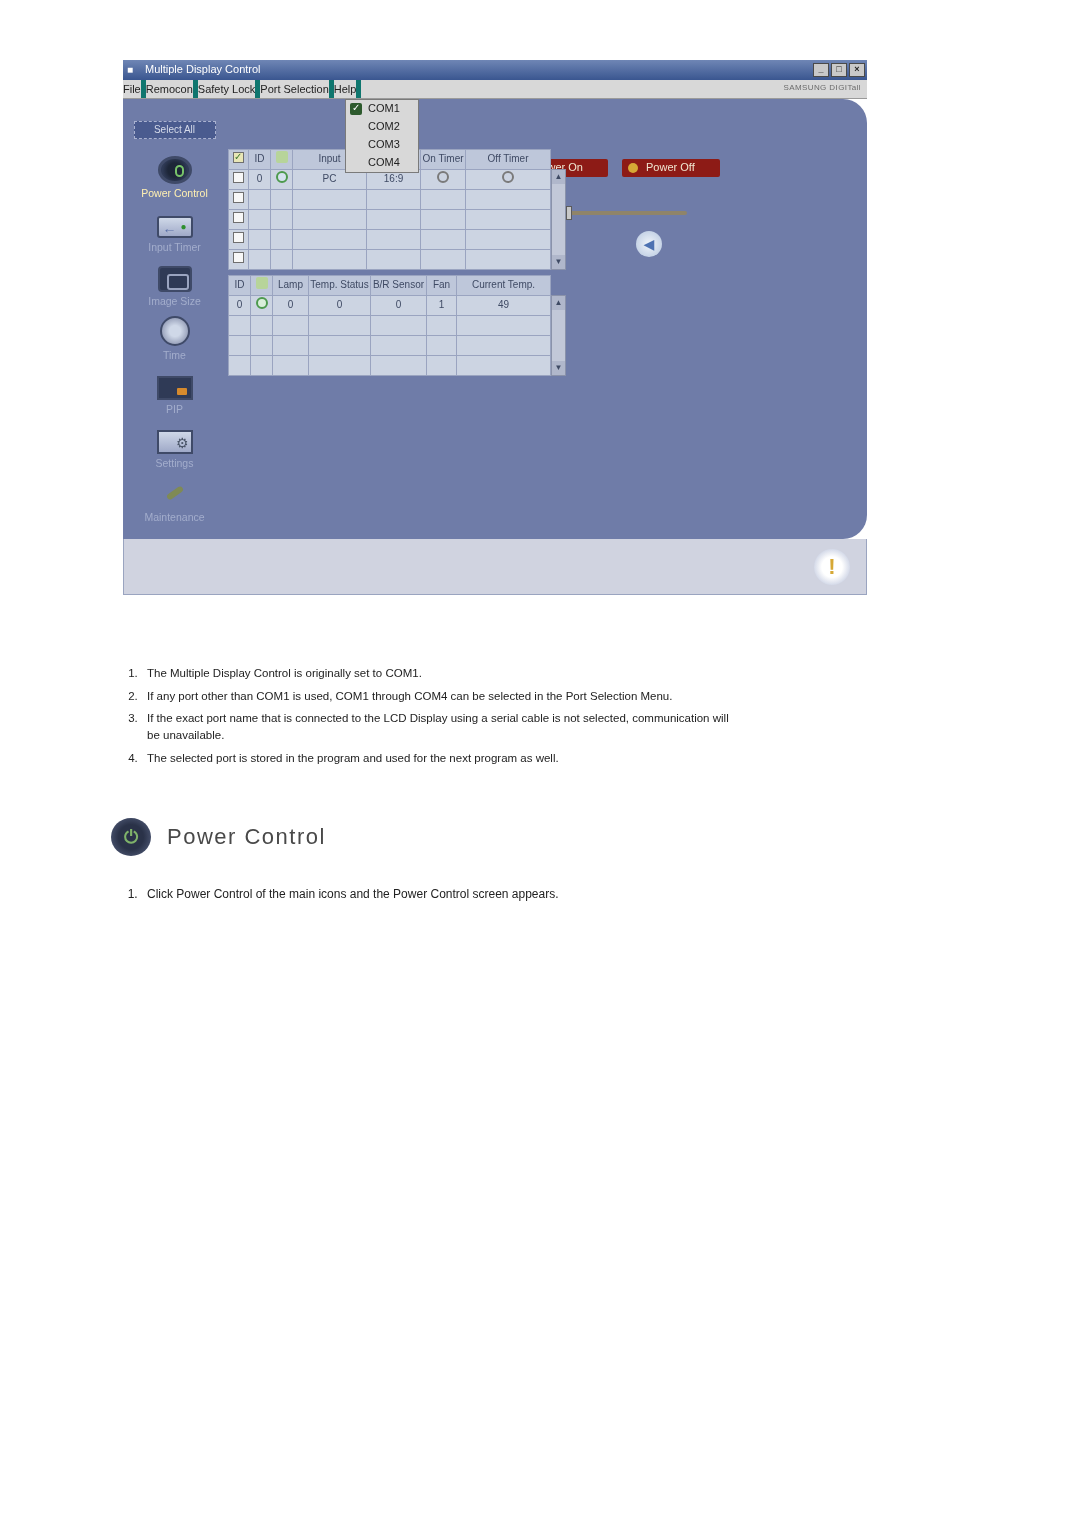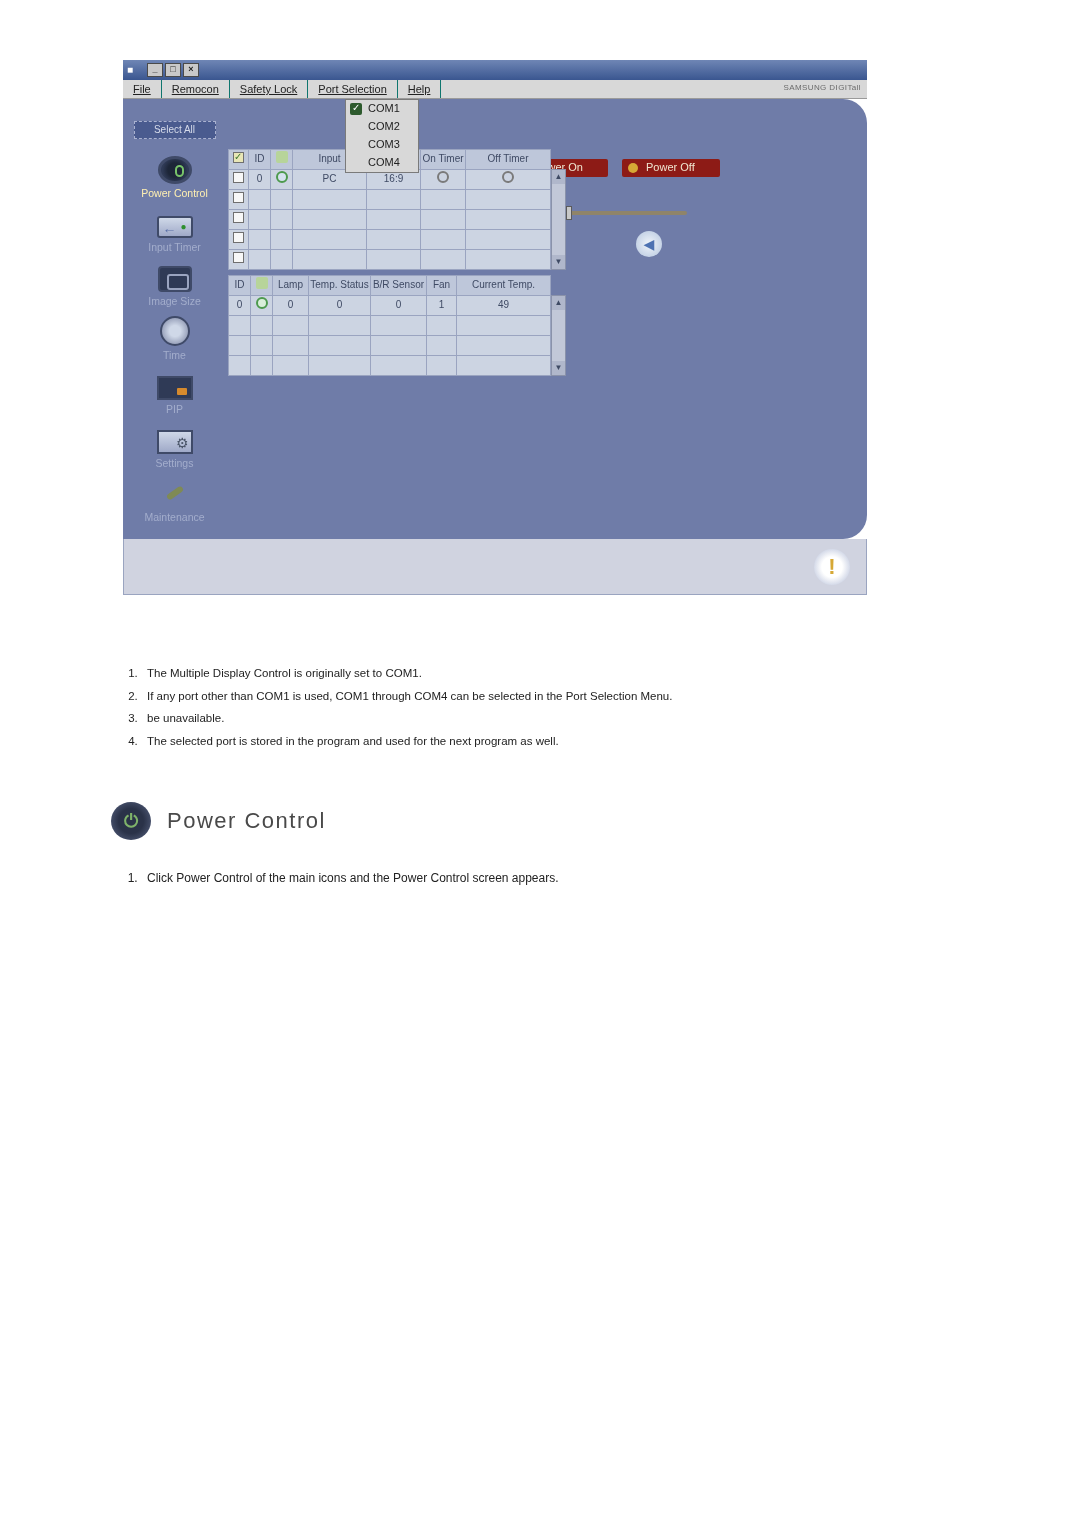--- a/index.html
+++ b/index.html
@@ -5,21 +5,21 @@
   * { box-sizing: border-box; margin: 0; padding: 0; }
   body { font-family: Verdana, Arial, sans-serif; background: #fff; width: 1080px; padding: 0; font-size: 11.5px; color: #222; line-height: 1.45; }
   .page { padding: 60px 40px 40px 105px; width: 1080px; }
   
   .app-wrap { width: 744px; margin-left: 18px; }
   .titlebar { height: 20px; background: linear-gradient(#6f86b5, #3a5690); display: flex; align-items: center; padding: 0 2px; }
   .titlebar .wicon { width: 14px; height: 14px; margin: 0 4px 0 2px; font-size: 10px; color:#fff;}
   .titlebar .wtitle { color:#fff; font-size:11px; flex:1; }
   .titlebar .wc { width:16px;height:14px;background:#c9c9c9;border:1px solid #4a4a4a;margin-left:2px;display:flex;align-items:center;justify-content:center;font-size:9px;font-weight:bold;color:#222;}
   .menubar { height:19px; background:#d8d8d8;border-bottom:1px solid #9a9a9a;display:flex;font-size:11px; position:relative;}
-  .menubar .mitem { padding:2px 10px; border-right:1px solid #0f766e; cursor:default;text-decoration:underline;}
+  .menubar .mitem { padding:2px 0; border-right:5px solid #0f766e; cursor:default;}
   .menubar .branding { position:absolute; right:6px; top:2px; font-size:8px; color:#6b6b6b; letter-spacing:.4px;}
   
   .dropdown { position:absolute; left:222px; top:19px; background:#d8d8d8; border:1px solid #7a7a7a; width:74px; z-index:5;}
   .dropdown div { height:18px; display:flex; align-items:center; padding-left:22px; font-size:11px; position:relative;}
   .dropdown div.checked::before { content:""; position:absolute; left:4px; top:3px; width:12px; height:12px; background:#2d5a2d; border-radius:2px;}
   .dropdown div.checked::after { content:"✓"; position:absolute; left:6px; top:1px; font-size:10px; color:#fff;}
   
   .app-body { display:flex; background:#6f7ca8; height:440px; position:relative;border-radius:24px;}
   .sidebar { width:103px; background:#6f7ca8; display:flex; flex-direction:column; align-items:center; padding-top:22px;}
   .side-btn-sel { margin-bottom:10px; width:82px; height:18px; background:#4a5b8f; border:1px dashed #aab2d0; color:#d6dbea; font-size:10px; display:flex;align-items:center;justify-content:center;}
@@ -93,20 +93,21 @@
 </style>
 </head>
 <body>
 
 <div class="page">
 
   <div class="app-wrap">
 
     <div class="titlebar">
       <span class="wicon">■</span>
+      <span class="wtitle">Multiple Display Control</span>
       <span class="wc">_</span>
       <span class="wc">□</span>
       <span class="wc">×</span>
     </div>
 
     <div class="menubar">
       <div class="mitem">File</div>
       <div class="mitem">Remocon</div>
       <div class="mitem">Safety Lock</div>
       <div class="mitem">Port Selection</div>
@@ -310,21 +311,21 @@
     </div>
 
     <div class="footer-bar">
       <div class="finfo">!</div>
     </div>
   </div>
 
   <ol class="doc-list">
     <li>The Multiple Display Control is originally set to COM1.</li>
     <li>If any port other than COM1 is used, COM1 through COM4 can be selected in the Port Selection Menu.</li>
-    <li><span class="hang">be unavailable.</span></li>
+    <li><span>If the exact port name that is connected to the LCD Display using a serial cable is not selected, communication will</span><span class="hang">be unavailable.</span></li>
     <li>The selected port is stored in the program and used for the next program as well.</li>
   </ol>
 
   <div class="sect">
     <div class="s-icon">⏻</div>
     <h2>Power Control</h2>
   </div>
 
   <ol class="sub-list">
     <li>Click Power Control of the main icons and the Power Control screen appears.</li>

